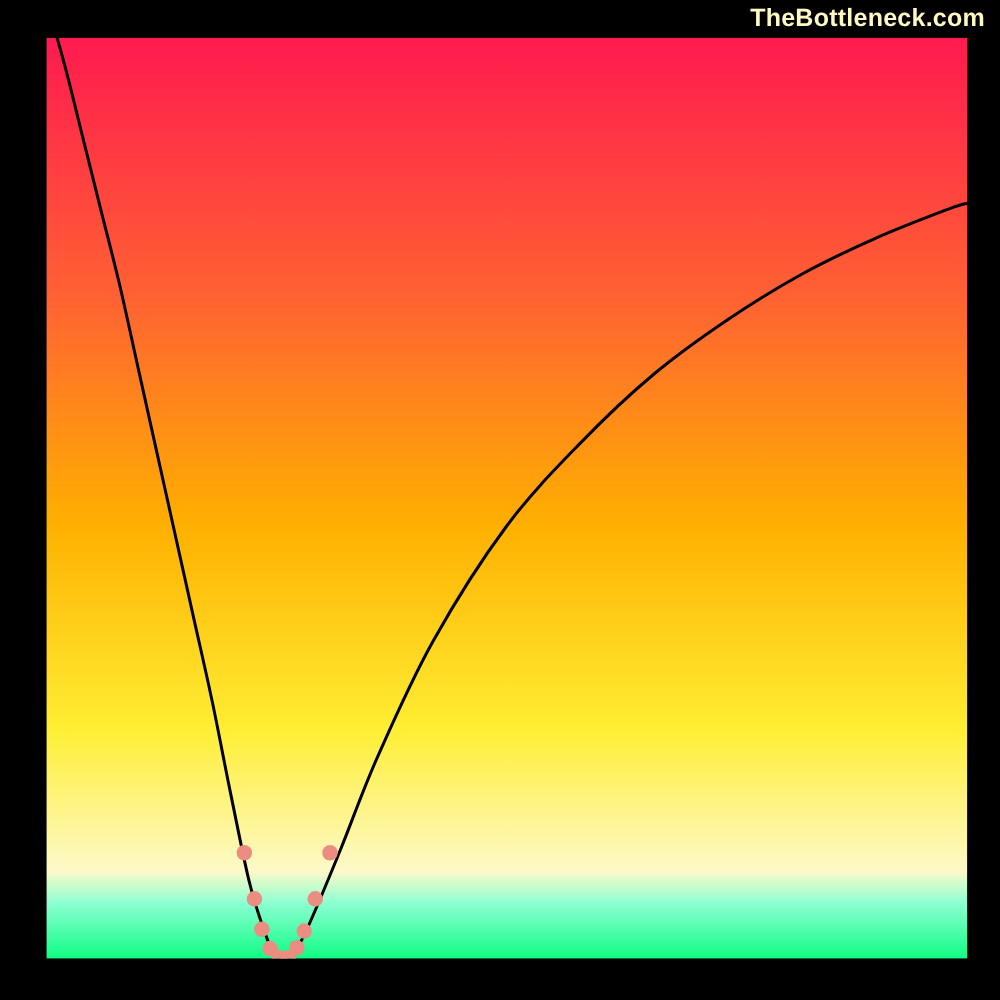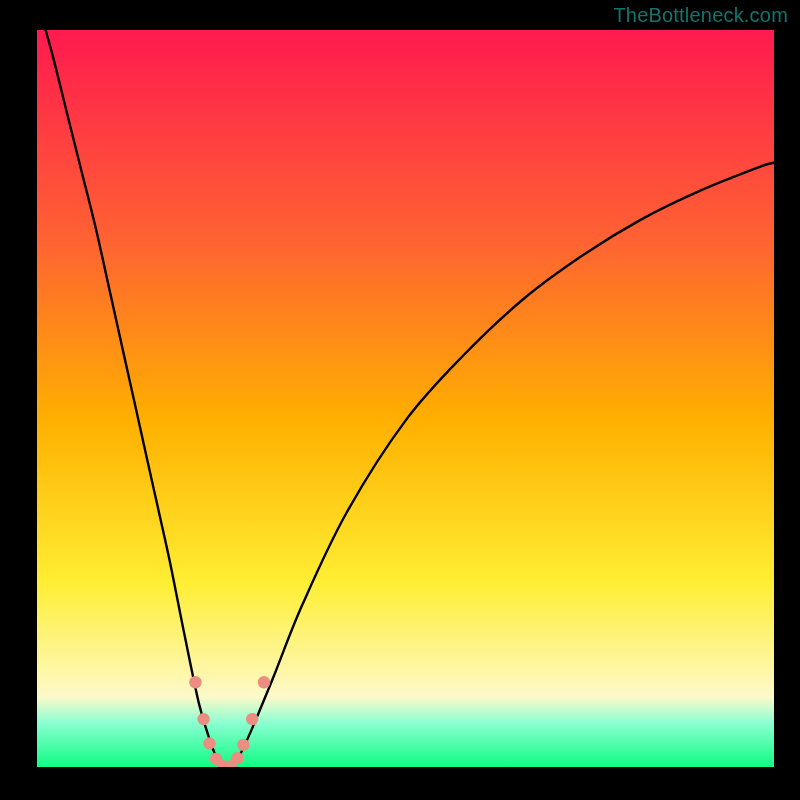--- a/index.html
+++ b/index.html
@@ -14,23 +14,23 @@
   .outer {
     width: 800px;
     height: 800px;
     background: #000000;
     position: relative;
   }
   .watermark {
     position: absolute;
     top: 4px;
     right: 12px;
-    color: #0f766e;
+    color: #fef9c3;
     font-size: 20px;
-    font-weight: 400;
+    font-weight: 700;
     letter-spacing: 0.2px;
     z-index: 10;
     user-select: none;
   }
   .plot-area {
     position: absolute;
     left: 37px;
     top: 30px;
     width: 737px;
     height: 737px;

